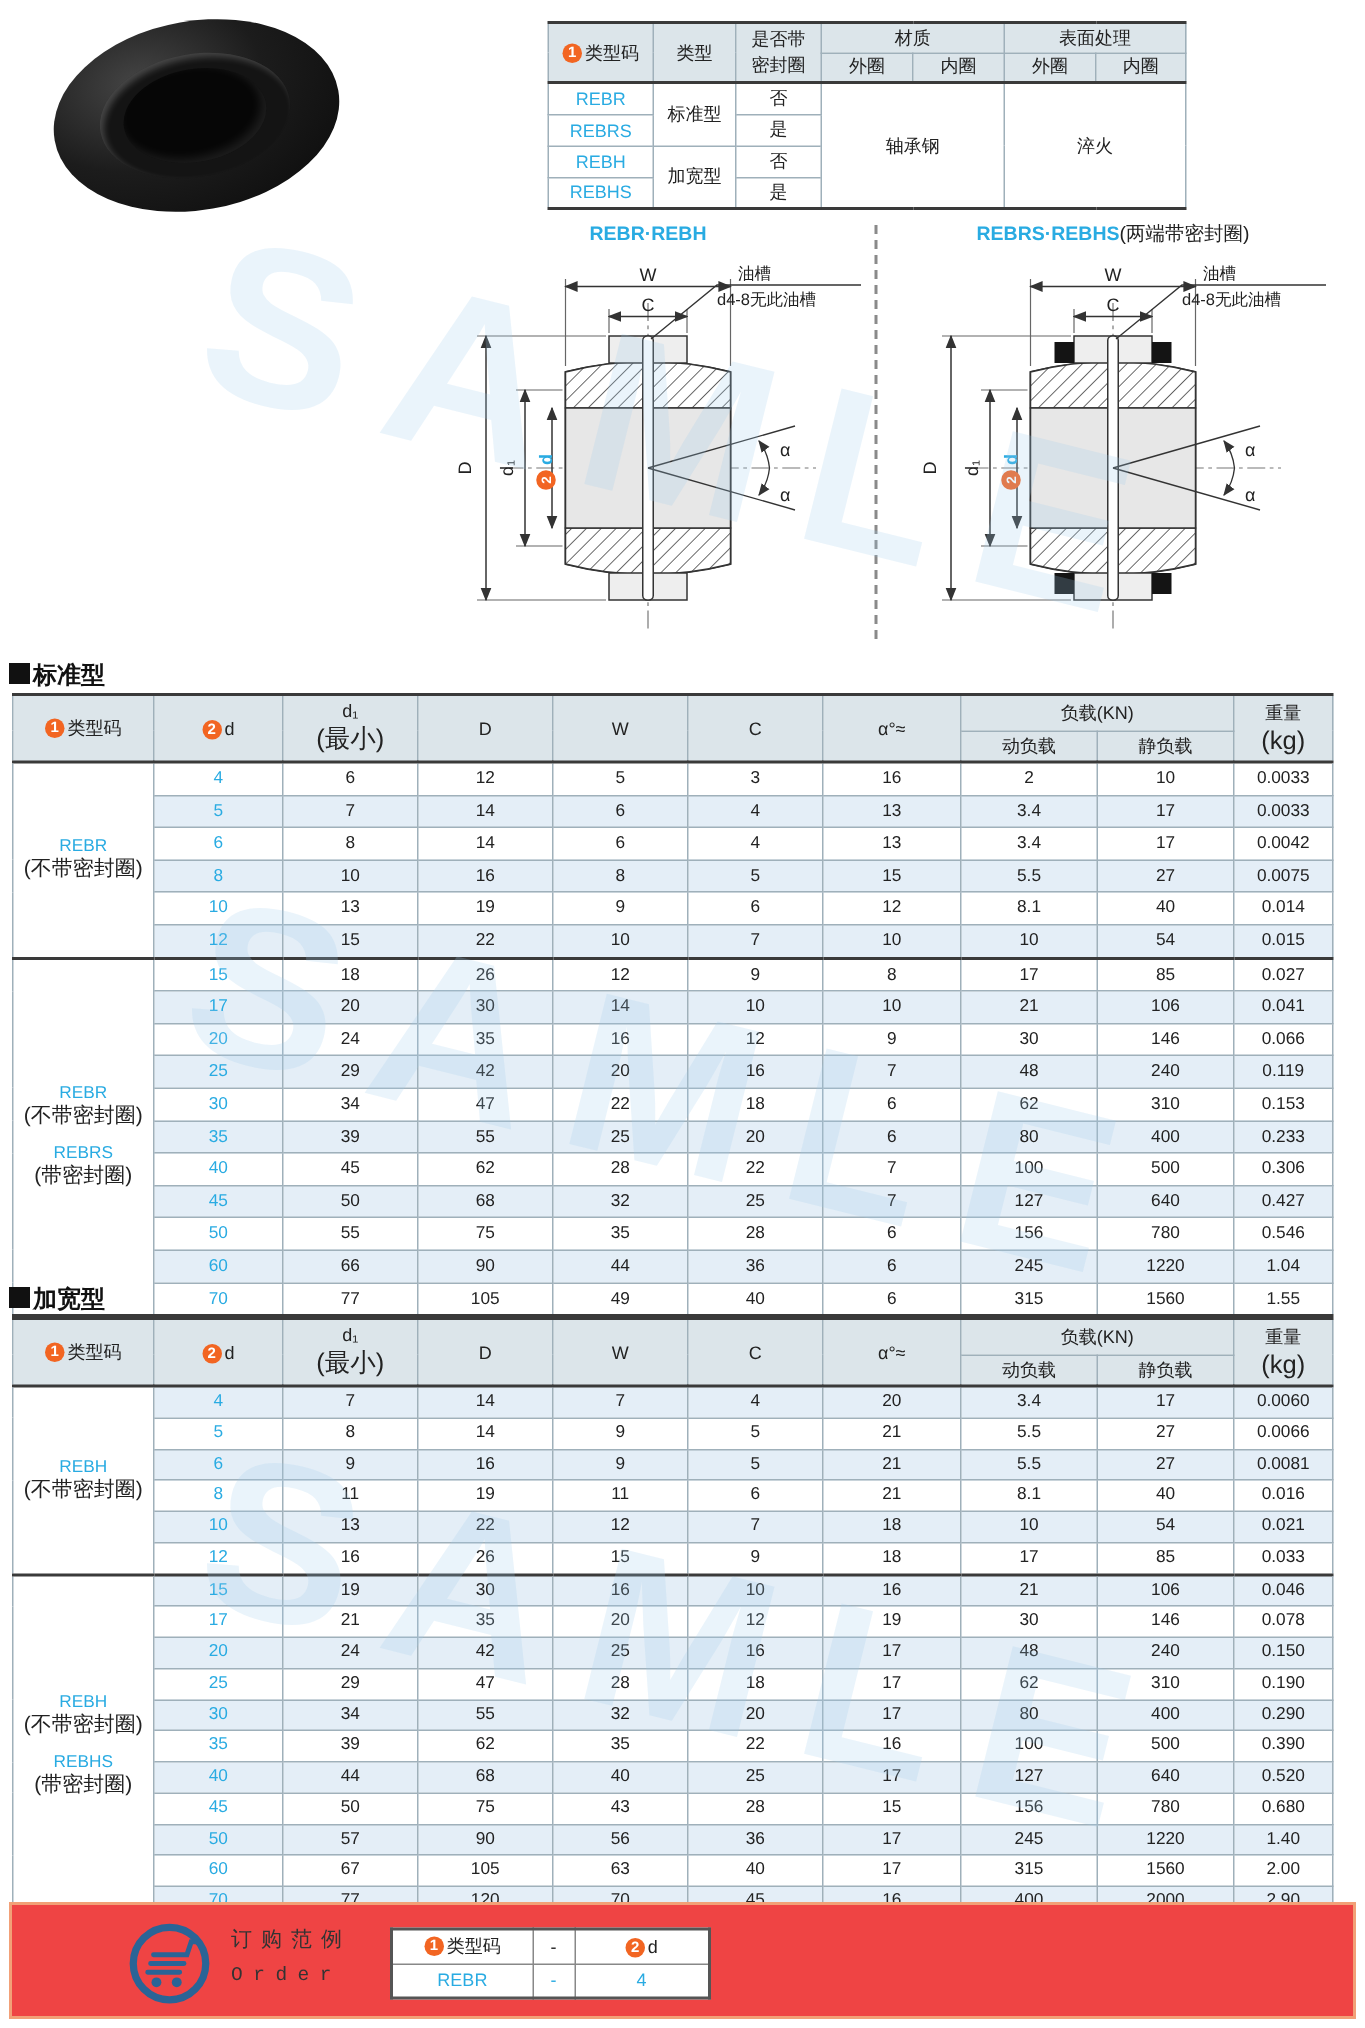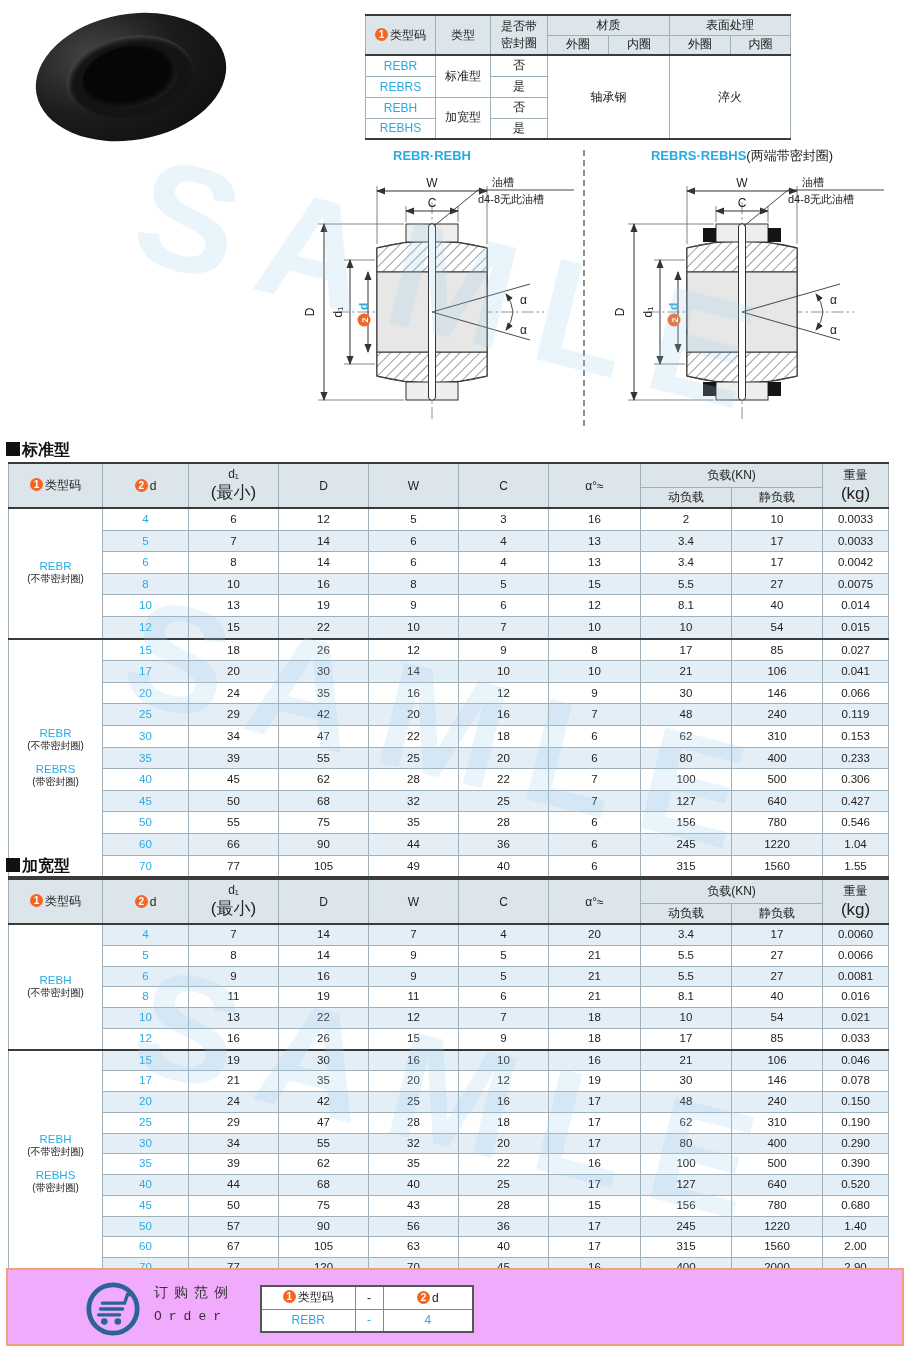--- a/index.html
+++ b/index.html
@@ -74,27 +74,27 @@
   .spec-table thead{border-bottom:2px solid var(--border_dark);}
   .spec-table thead tr:first-child th{height:24px;}
   .spec-table thead tr:last-child th{height:21px;}
   .t-std tbody td{height:20.6px;line-height:20.6px;}
   .t-wide tbody td{height:19.77px;line-height:19.77px;}
   .spec-table tbody tr.alt td{background:var(--alt_row);}
   .spec-table td.glabel{background:#fff !important;line-height:normal;}
   .spec-table tr.group-start td{border-top:2px solid var(--border_dark);}
   .spec-table td.dcol{color:var(--accent);}
   .gl-code{color:var(--accent);font-size:11.5px;}
-  .gl-sub{color:#222;font-size:10px;}
+  .gl-sub{color:#222;font-size:14px;}
   .gl-spacer{height:10px;}
   .hsub{font-size:17px;}
 
   
   .order-box{position:absolute;left:6px;top:1268px;width:898px;height:78px;
-      border:2px solid var(--order_border);background:#f0abfc;z-index:2;}
+      border:2px solid var(--order_border);background:#ef4444;z-index:2;}
   .cart-wrap{position:absolute;left:76px;top:10px;width:58px;height:58px;}
   .order-title{position:absolute;left:146px;top:14px;}
   .order-title .cn{font-size:14px;letter-spacing:6px;color:#333;}
   .order-title .en{font-size:13px;letter-spacing:7px;color:#333;font-family:"Liberation Mono","DejaVu Sans Mono",monospace;margin-top:7px;}
   .order-table{position:absolute;left:252px;top:15px;width:212px;border-collapse:collapse;table-layout:fixed;
       font-size:12px;background:#fff;border:2px solid #555;}
   .order-table th,.order-table td{border:1px solid #888;text-align:center;padding:0;height:23px;font-weight:normal;}
 </style>
 </head>
 <body>

